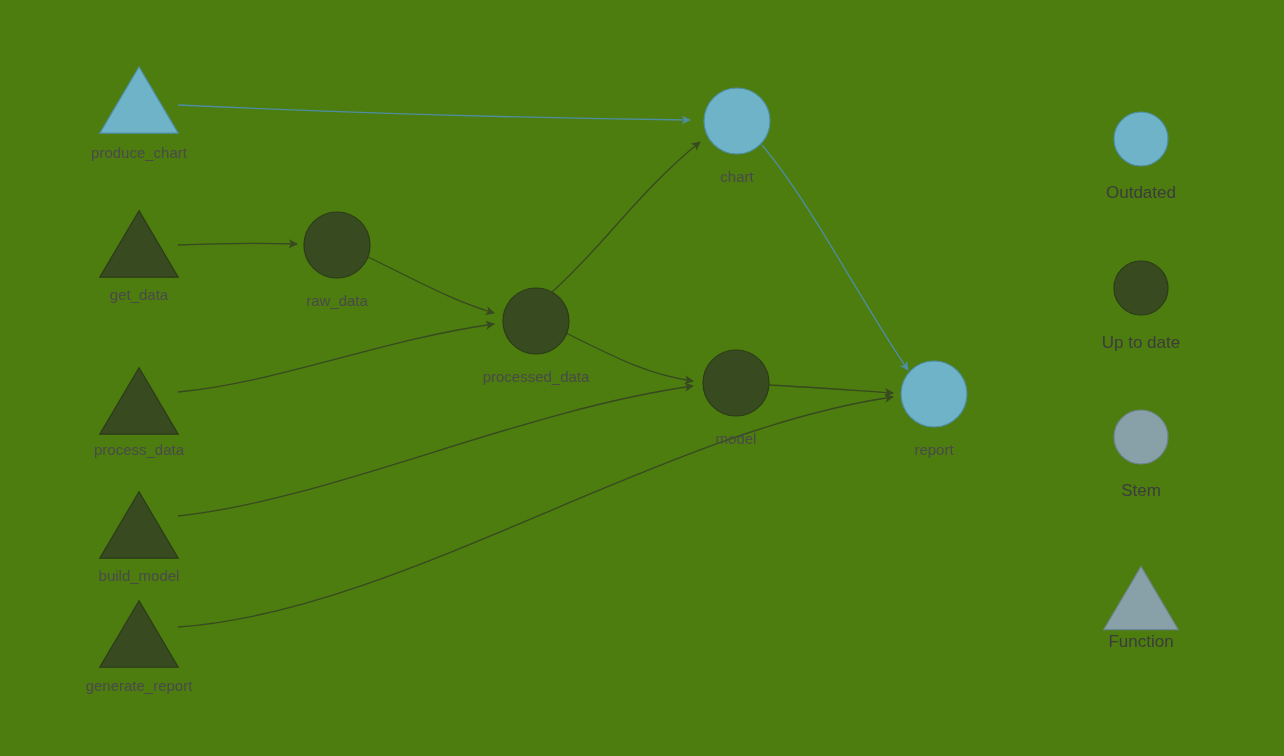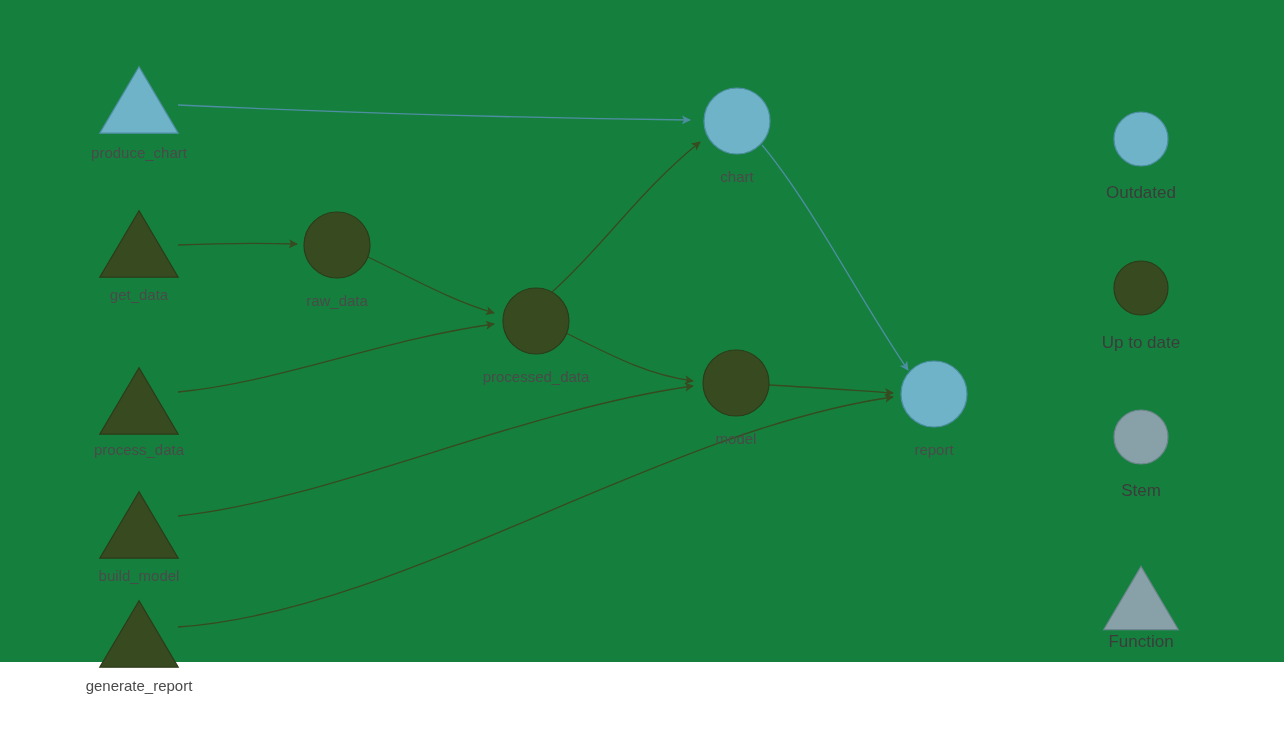--- a/index.html
+++ b/index.html
@@ -9,22 +9,22 @@
   }
   body {
     width: 1284px;
     height: 756px;
     font-family: "Liberation Sans", sans-serif;
     overflow: hidden;
   }
   #graph-root {
     position: relative;
     width: 1284px;
-    height: 662px;
-    background: #15803d;
+    height: 756px;
+    background: #4d7c0f;
   }
   svg.graph-canvas {
     position: absolute;
     top: 0;
     left: 0;
     width: 1284px;
     height: 756px;
     display: block;
   }
   .node-label {

